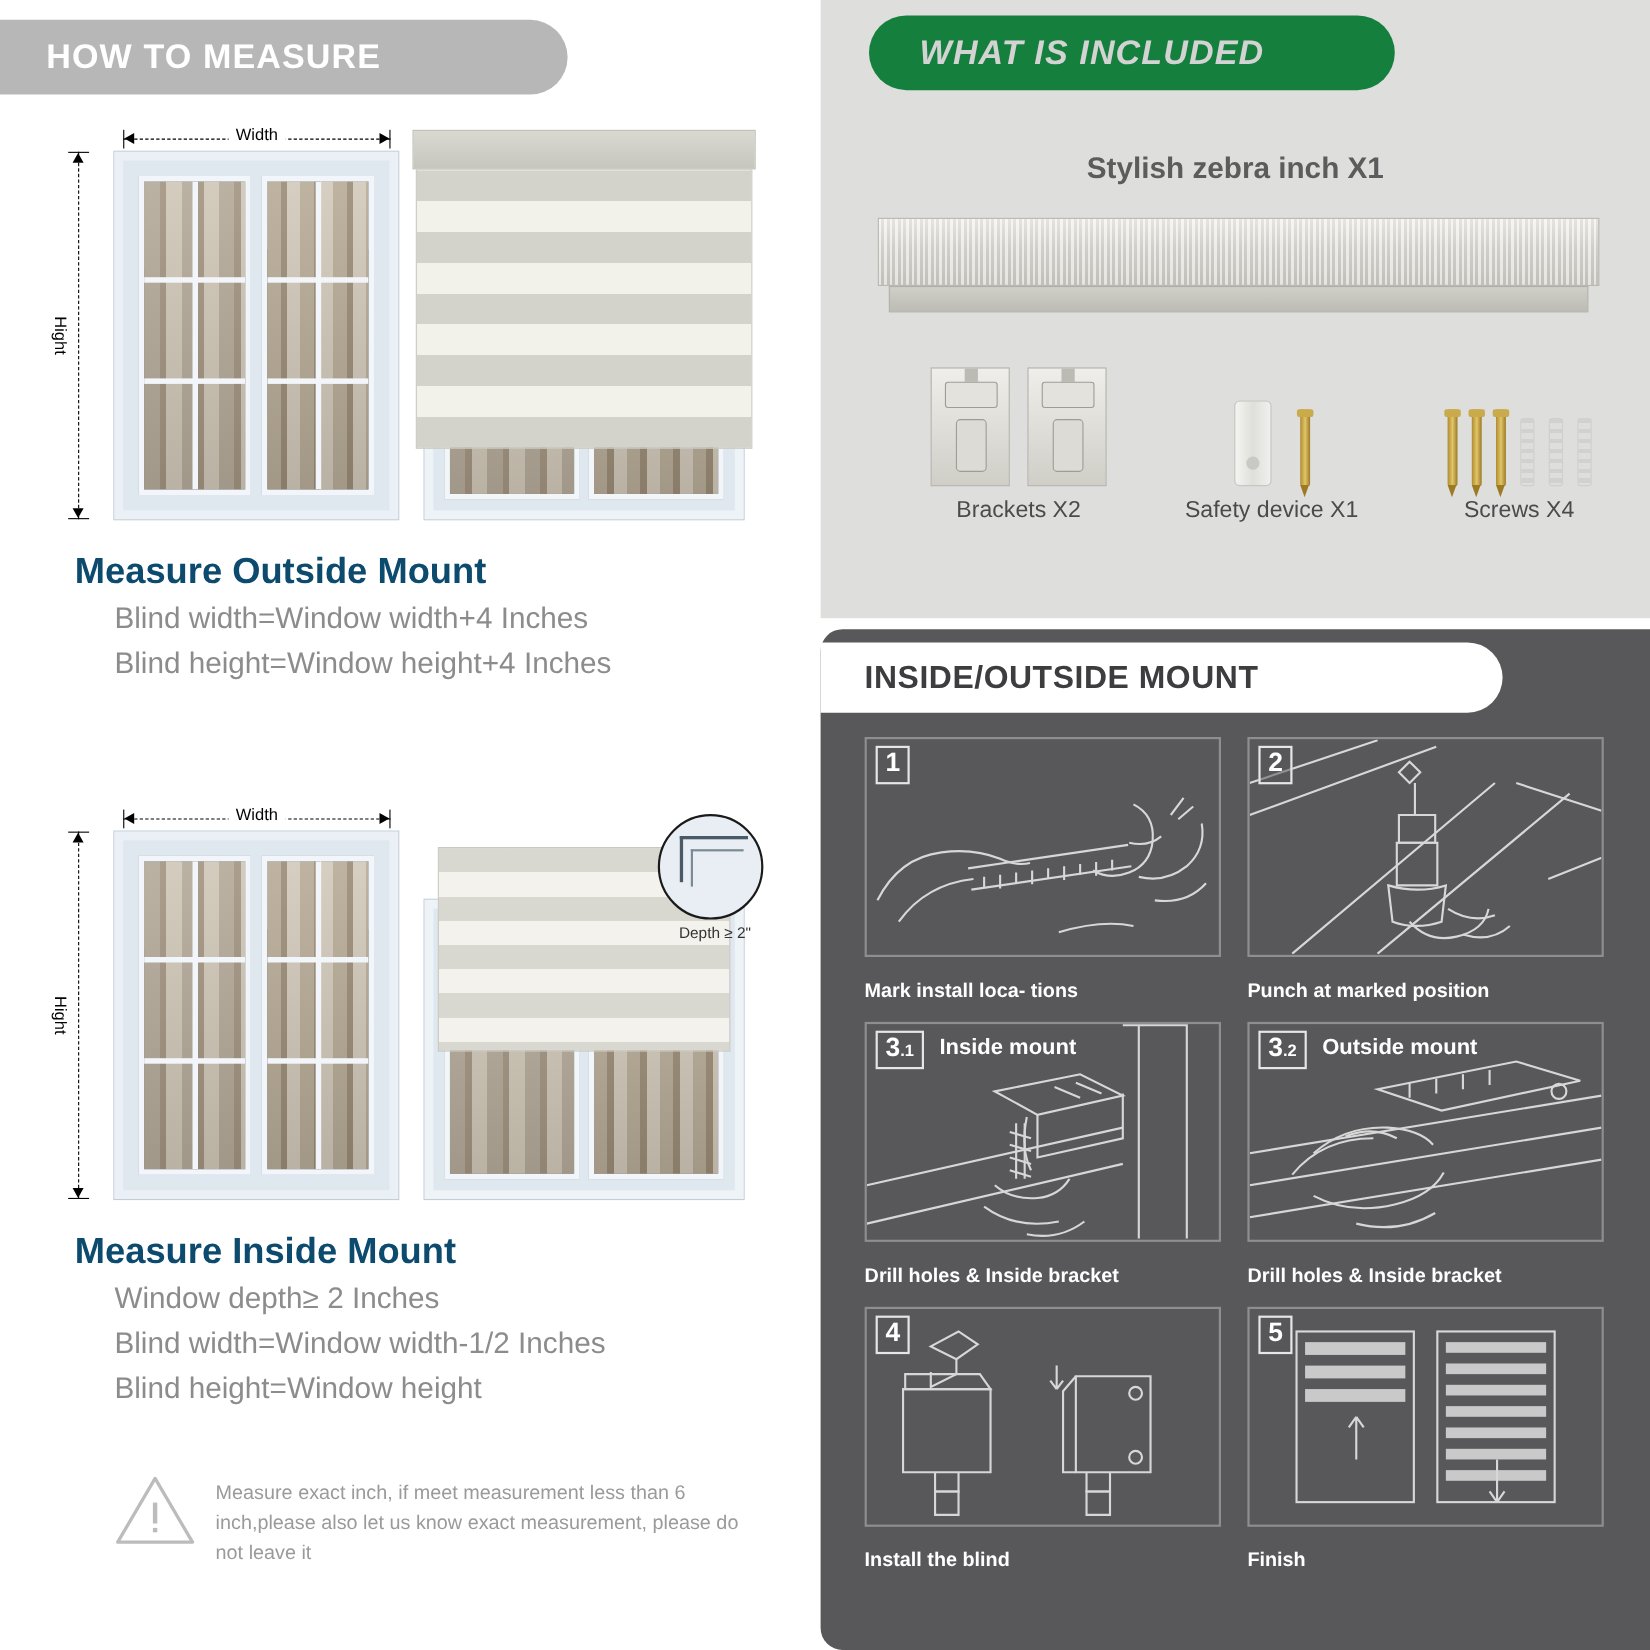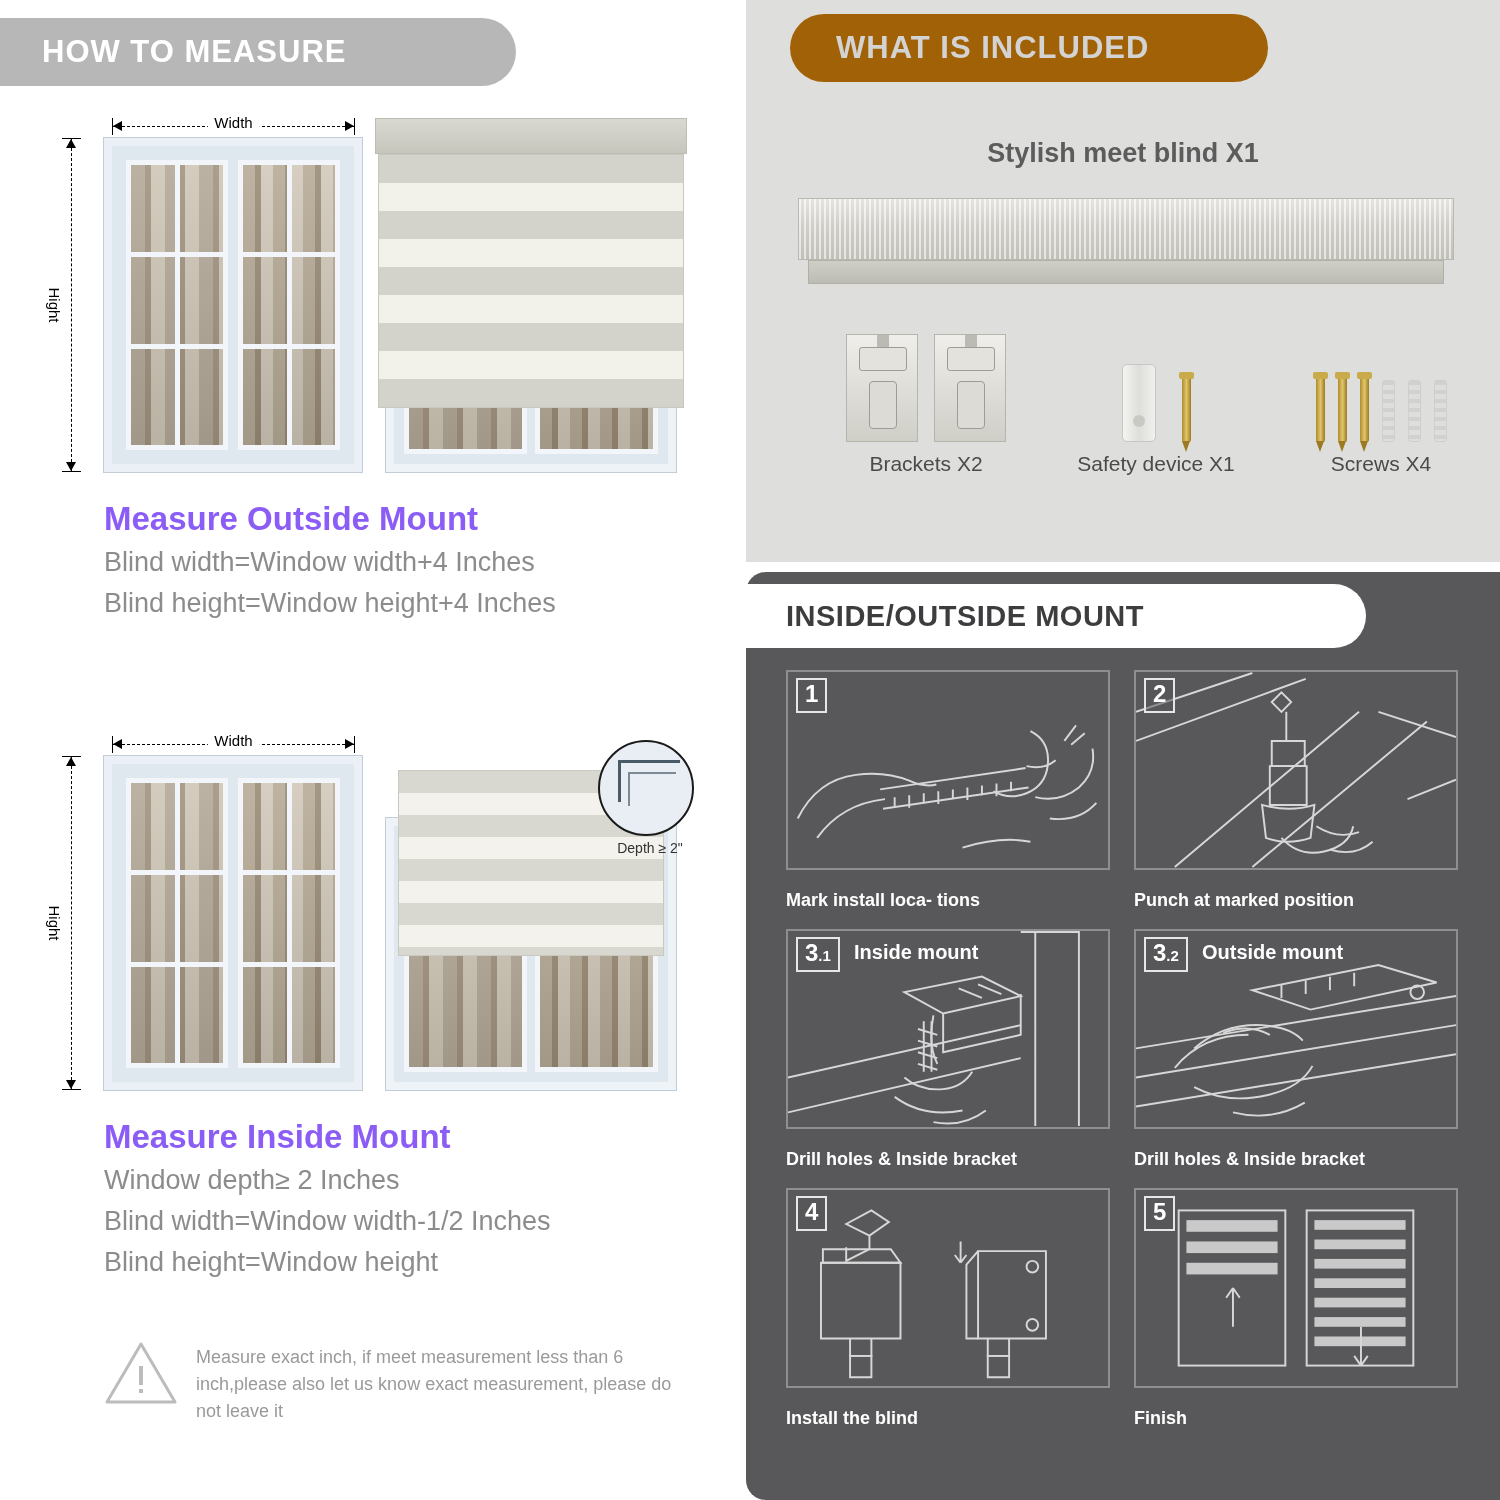--- a/index.html
+++ b/index.html
@@ -156,22 +156,22 @@
   .depth-circle .dline2 {
     position:absolute; left:28px; top:30px; width:48px; height:34px;
     border-left:2px solid #7c8a95; border-top:2px solid #7c8a95;
   }
   .depth-lbl {
     position:absolute; left:590px; top:122px; width:120px; text-align:center;
     font-size:14px; color:#333;
   }
 
   .mtitle {
-    font-size:33px; font-weight:bold; color:#8b5cf6; margin:0 0 4px 0;
-    padding-left:104px;
+    font-size:33px; font-weight:bold; color:#0c4a6e; margin:0 0 4px 0;
+    padding-left:68px;
   }
   .mline {
     font-size:27px; color:#8c8c8c; line-height:1.52; padding-left:104px;
   }
 
   .note {
     position:absolute; left:104px; top:1340px; width:570px;
     display:flex; gap:18px; align-items:flex-start;
   }
   .warn-tri {
@@ -182,22 +182,22 @@
 
   
   .right-col { position:absolute; left:746px; top:0; width:754px; height:1500px; }
 
   .included {
     position:absolute; left:0; top:0; width:754px; height:562px;
     background:#dededd;
   }
   .wi-banner {
     position:absolute; left:44px; top:14px; width:478px; height:68px;
-    background:#a16207; border-radius:34px;
-    display:flex; align-items:center;
+    background:#15803d; border-radius:34px;
+    display:flex; align-items:center;font-style:italic;
   }
   .wi-banner span {
     color:#d3d3d3; font-size:31px; font-weight:bold; letter-spacing:1px;
     padding-left:46px;
   }
   .blind-title {
     position:absolute; left:0; top:138px; width:754px; text-align:center;
     font-size:27px; color:#5c5c5c; font-weight:bold;
   }
   .headrail {
@@ -462,21 +462,21 @@
     </div>
   </div>
 
   <div class="right-col">
 
     <div class="included">
       <div class="wi-banner">
         <span>WHAT IS INCLUDED</span>
       </div>
 
-      <div class="blind-title">Stylish meet blind X1</div>
+      <div class="blind-title">Stylish zebra inch X1</div>
 
       <div class="headrail">
         <div class="hr-top"></div>
         <div class="hr-bot"></div>
       </div>
 
       <div class="parts-row">
 
         <div class="part" style="left:60px; top:0; width:240px;">
           <div style="display:flex; gap:16px; justify-content:center; align-items:flex-end; height:112px;">

